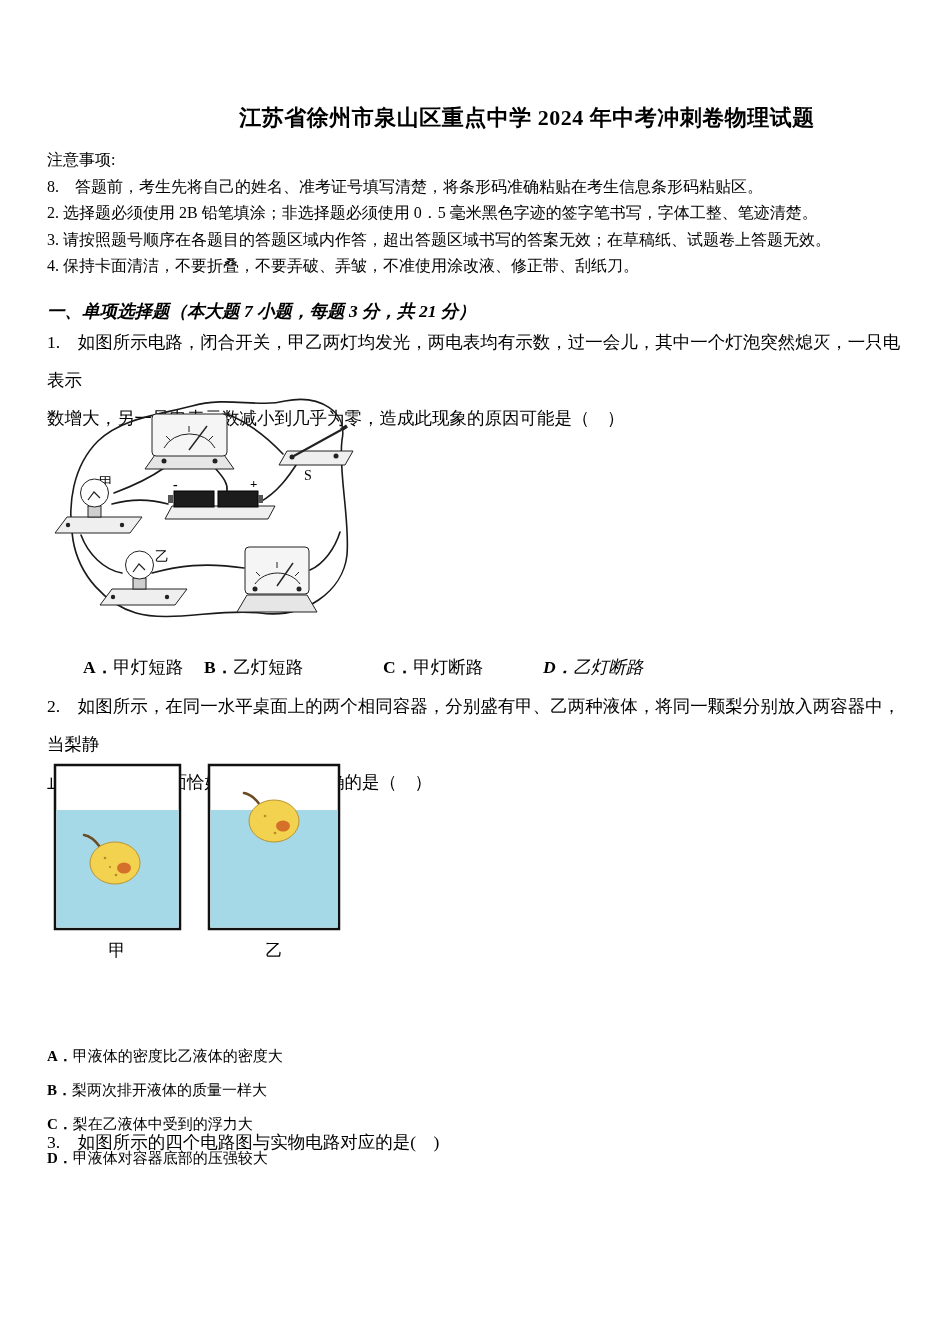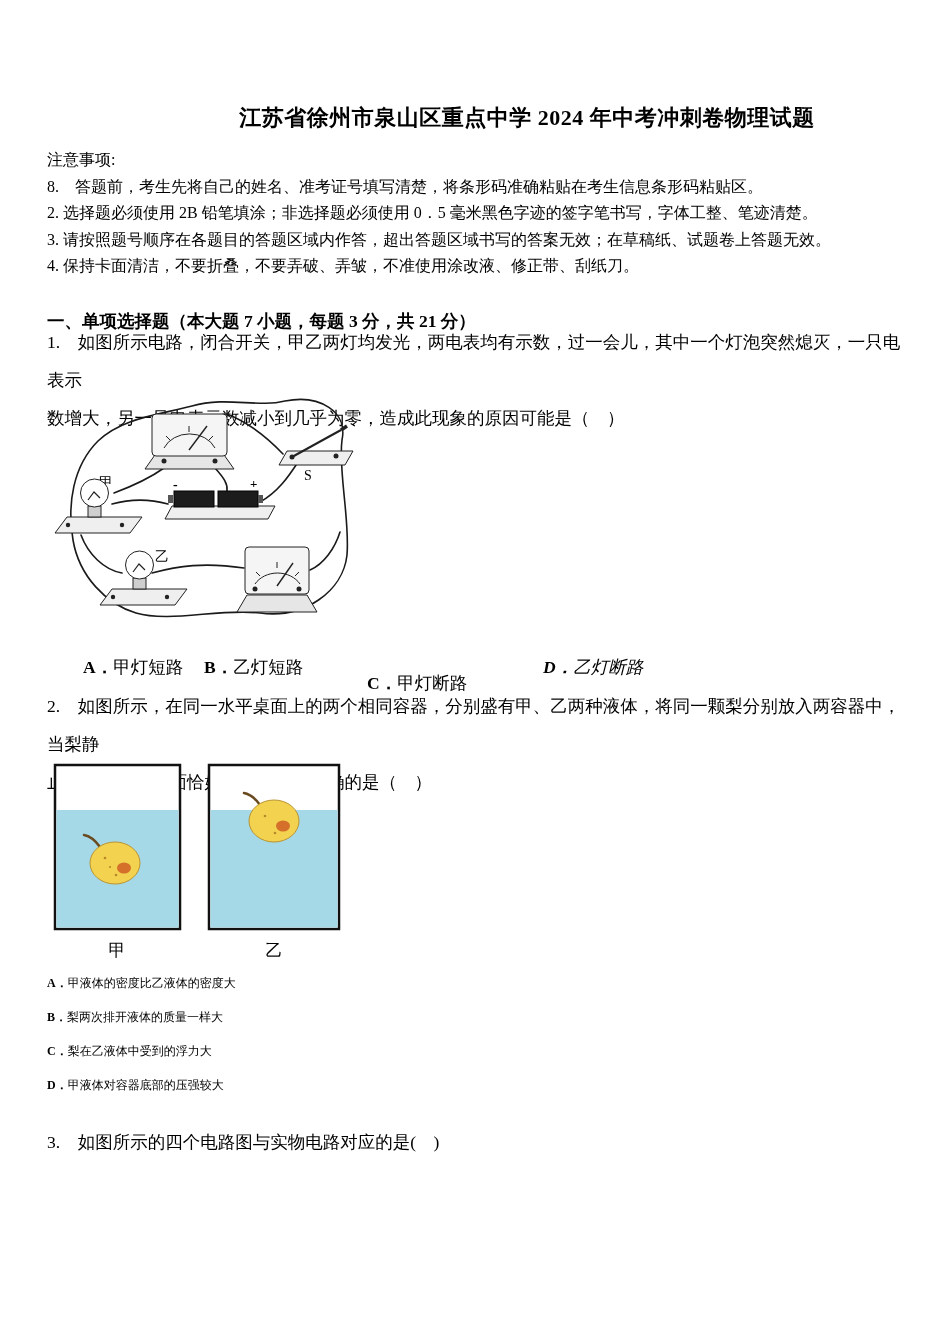--- a/index.html
+++ b/index.html
@@ -1,34 +1,34 @@
 <!DOCTYPE html>
 <html><head>
 <meta charset="utf-8">
 <style>
   html,body{margin:0;padding:0;background:#ffffff;}
   .page{width:950px;height:1344px;background:#ffffff;position:relative;overflow:hidden;
         font-family:"Liberation Serif","DejaVu Serif",serif;color:#000;}
   .title{position:absolute;top:103px;left:8px;width:100%;text-align:center;
          font-size:22px;font-weight:bold;letter-spacing:0.5px;margin-left:44px;}
   .notices{position:absolute;top:147px;left:47px;right:34px;font-size:16px;line-height:26.6px;}
-  .sec-heading{position:absolute;top:309px;left:47px;font-size:17.5px;font-weight:bold;}
+  .sec-heading{position:absolute;top:299px;left:47px;font-size:17.5px;font-weight:bold;font-style:italic;}
   .qtext{position:absolute;left:47px;right:34px;font-size:17.5px;line-height:38px;}
   .q1text{top:323px;}
   .q2text{top:687px;}
   .q3text{position:absolute;top:1130px;left:47px;font-size:17.5px;}
   .fig1{position:absolute;top:392px;left:52px;}
   .fig2{position:absolute;top:763px;left:53px;}
   .q1opts{position:absolute;top:655px;left:47px;width:870px;height:24px;font-size:17.5px;}
   .q1opts .opt{position:absolute;top:0;white-space:nowrap;}
   .q1opts .opt:nth-child(1){left:0;margin-left:36px;}
   .q1opts .opt:nth-child(2){left:157px;}
-  .q1opts .opt:nth-child(3){left:320px;margin-top:16px;}
+  .q1opts .opt:nth-child(3){left:336px;}
   .q1opts .opt:nth-child(4){left:496px;font-style:italic;}
-  .q2opts{position:absolute;top:966px;left:47px;font-size:12px;line-height:34px;}
+  .q2opts{position:absolute;top:1039px;left:47px;font-size:15px;line-height:34px;}
   .q2opts .optline{white-space:nowrap;}
   b.letter{font-weight:bold;}
   .crop-strip{position:absolute;top:1337px;left:28px;}
   svg text{font-family:"Liberation Serif","DejaVu Serif",serif;}
 </style>
 </head>
 <body>
 
 <div class="page">
 

